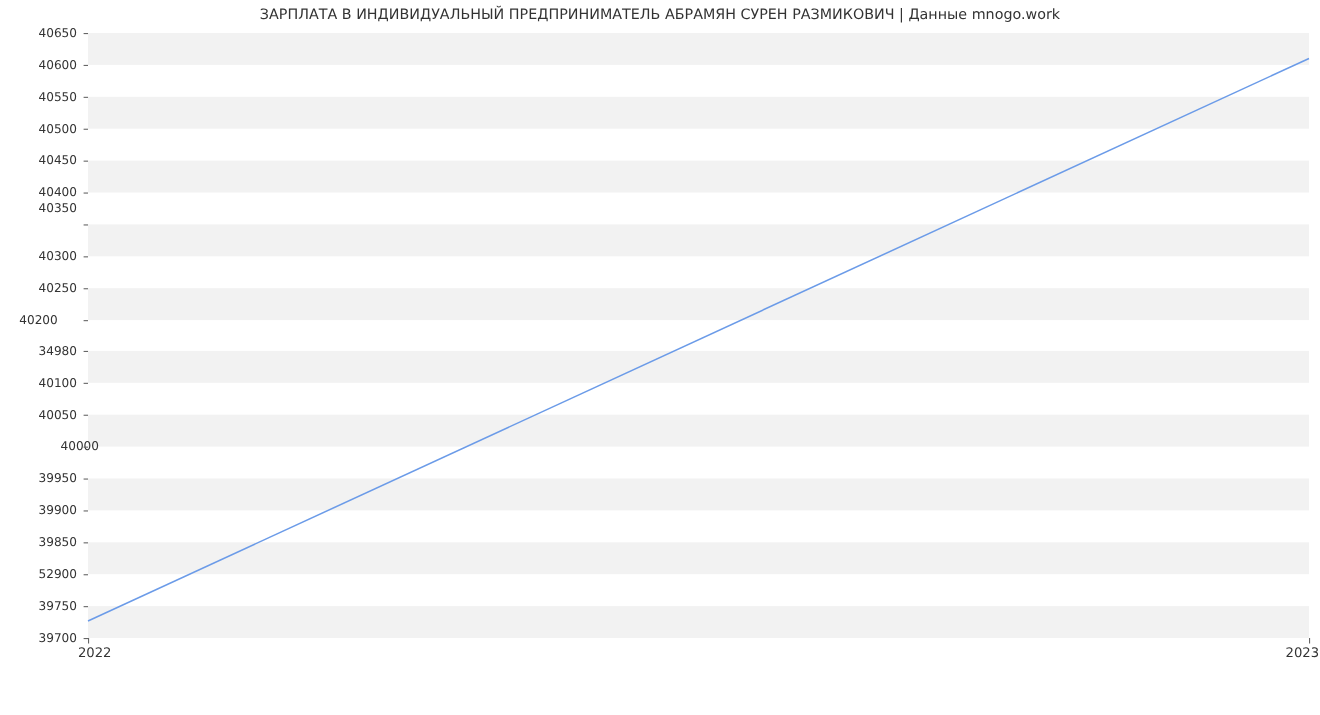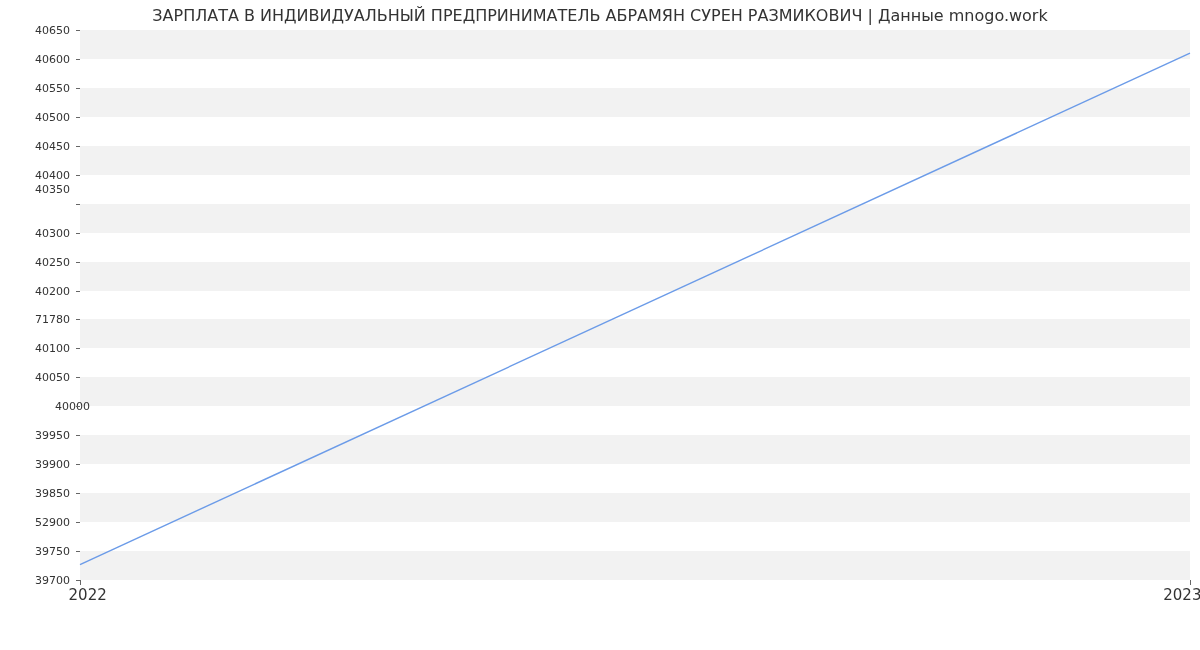--- a/index.html
+++ b/index.html
@@ -16,21 +16,21 @@
     position: relative;
     width: 1200px;
     height: 620px; 
   }
   .title {
     position: absolute;
     top: 6px;
     left: 0;
     width: 1200px;
     text-align: center;
-    font-size: 16px;
+    font-size: 13px;
     color: #333;
   }
   .plot {
     position: absolute;
     left: 80px;
     top: 30px;
     width: 1110px;
     height: 550px;
     border-bottom: 1px solid #666;
     box-sizing: border-box;
@@ -54,21 +54,21 @@
   .ytick-mark {
     position: absolute;
     left: 76px;
     width: 4px;
     height: 1px;
     background: #666;
   }
   .xtick-label {
     position: absolute;
     top: 586px;
-    font-size: 15px;
+    font-size: 12px;
     color: #333;
     transform: translateX(-50%);
   }
   .xtick-mark {
     position: absolute;
     top: 580px;
     width: 1px;
     height: 5px;
     background: #666;
   }
@@ -112,23 +112,23 @@
     <div class="ytick-label" style="top: 464.211px;">39900</div>
     <div class="ytick-mark" style="top: 464.211px;"></div>
     <div class="ytick-label" style="top: 435.263px;">39950</div>
     <div class="ytick-mark" style="top: 435.263px;"></div>
     <div class="ytick-label" style="top: 406.316px; padding-left: 20px;">40000</div>
     <div class="ytick-mark" style="top: 406.316px;"></div>
     <div class="ytick-label" style="top: 377.368px;">40050</div>
     <div class="ytick-mark" style="top: 377.368px;"></div>
     <div class="ytick-label" style="top: 348.421px;">40100</div>
     <div class="ytick-mark" style="top: 348.421px;"></div>
-    <div class="ytick-label" style="top: 319.474px;">71780</div>
+    <div class="ytick-label" style="top: 319.474px;">34980</div>
     <div class="ytick-mark" style="top: 319.474px;"></div>
-    <div class="ytick-label" style="top: 290.526px;">40200</div>
+    <div class="ytick-label" style="top: 290.526px; text-align: center;">40200</div>
     <div class="ytick-mark" style="top: 290.526px;"></div>
     <div class="ytick-label" style="top: 261.579px;">40250</div>
     <div class="ytick-mark" style="top: 261.579px;"></div>
     <div class="ytick-label" style="top: 232.632px;">40300</div>
     <div class="ytick-mark" style="top: 232.632px;"></div>
     <div class="ytick-label" style="top: 189px;">40350</div>
     <div class="ytick-mark" style="top: 203.684px;"></div>
     <div class="ytick-label" style="top: 174.737px;">40400</div>
     <div class="ytick-mark" style="top: 174.737px;"></div>
     <div class="ytick-label" style="top: 145.789px;">40450</div>

